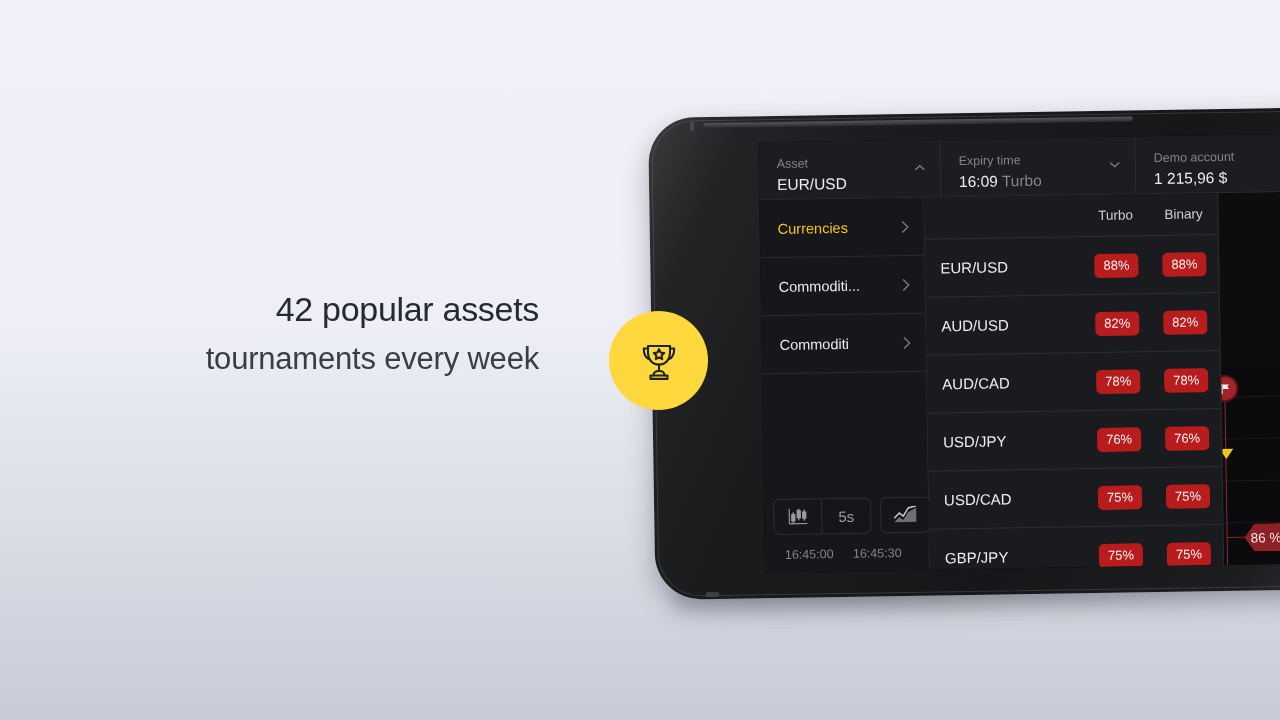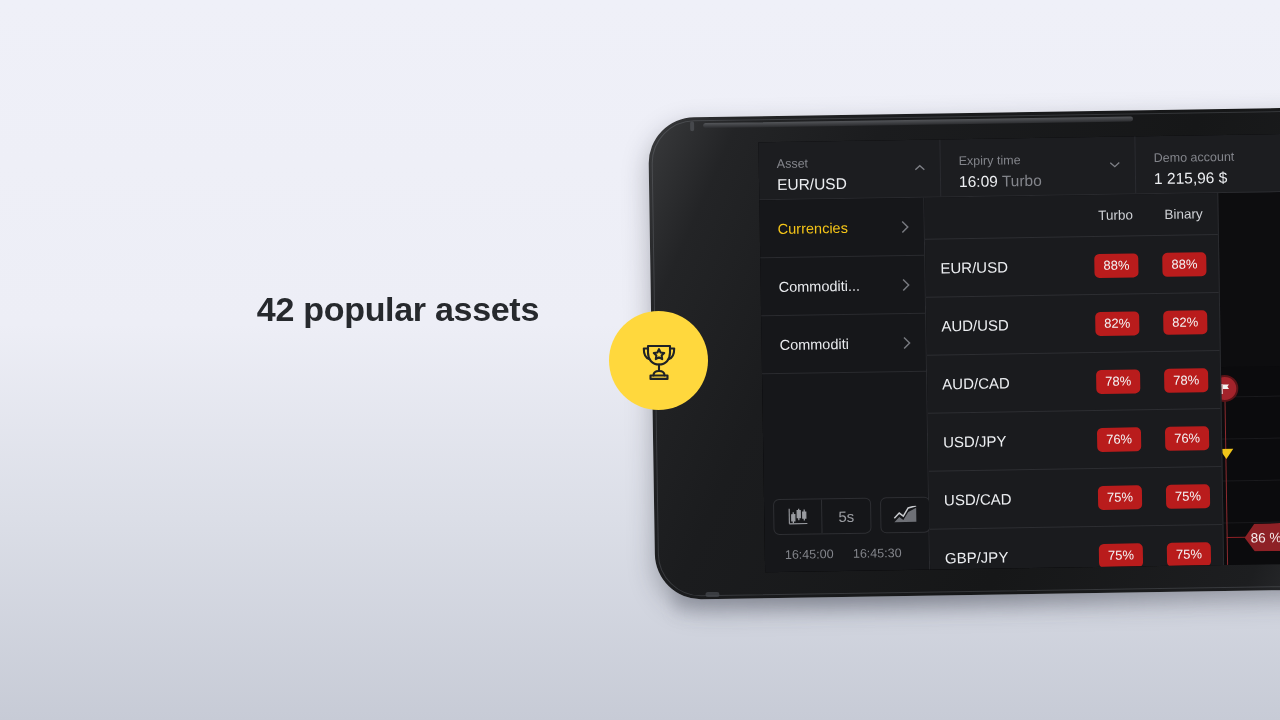--- a/index.html
+++ b/index.html
@@ -21,21 +21,21 @@
     position: absolute;
     left: 0;
     top: 286px;
     width: 560px;
     text-align: right;
     padding-right: 21px;
     color: #2d3034;
   }
   .copy-headline {
     font-size: 34px;
-    font-weight: bold;
+    font-weight: normal;
     letter-spacing: -0.3px;
     line-height: 46px;
     color: #26292d;
   }
   .copy-sub {
     font-size: 31px;
     font-weight: 400;
     line-height: 54px;
     color: #3a3d42;
     letter-spacing: -0.2px;
@@ -379,20 +379,21 @@
     color: #f3f4f5;
     font-size: 13px;
     line-height: 14px;
   }
 </style>
 </head>
 <body>
 
 <div class="copy-block">
   <div class="copy-headline">42 popular assets</div>
+  <div class="copy-sub">tournaments every week</div>
 </div>
 
 <div class="trophy-badge">
   <span>
     <svg width="52" height="52" viewBox="0 0 52 52" fill="none" stroke="#1f2226" stroke-width="2.1" stroke-linejoin="round" stroke-linecap="round">
       <path d="M15 11h22v6.5c0 7.2-4.3 12-11 12s-11-4.8-11-12V11z"></path>
       <path d="M15 13.5h-4.2c0 6 1.3 9.2 5.2 10.4"></path>
       <path d="M37 13.5h4.2c0 6-1.3 9.2-5.2 10.4"></path>
       <path d="M26 29.5v6.5"></path>
       <path d="M20.5 40.5c0-2.6 2.1-4.5 5.5-4.5s5.5 1.9 5.5 4.5"></path>

